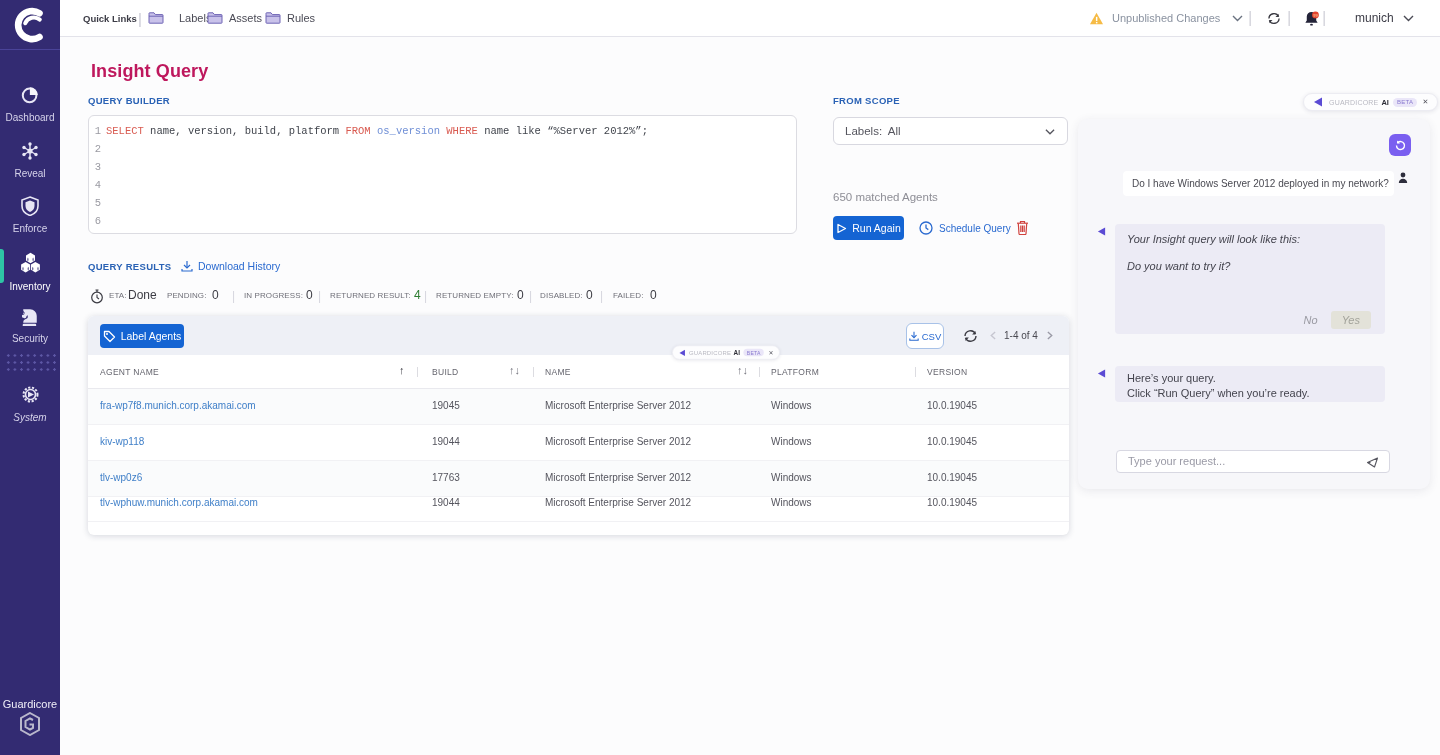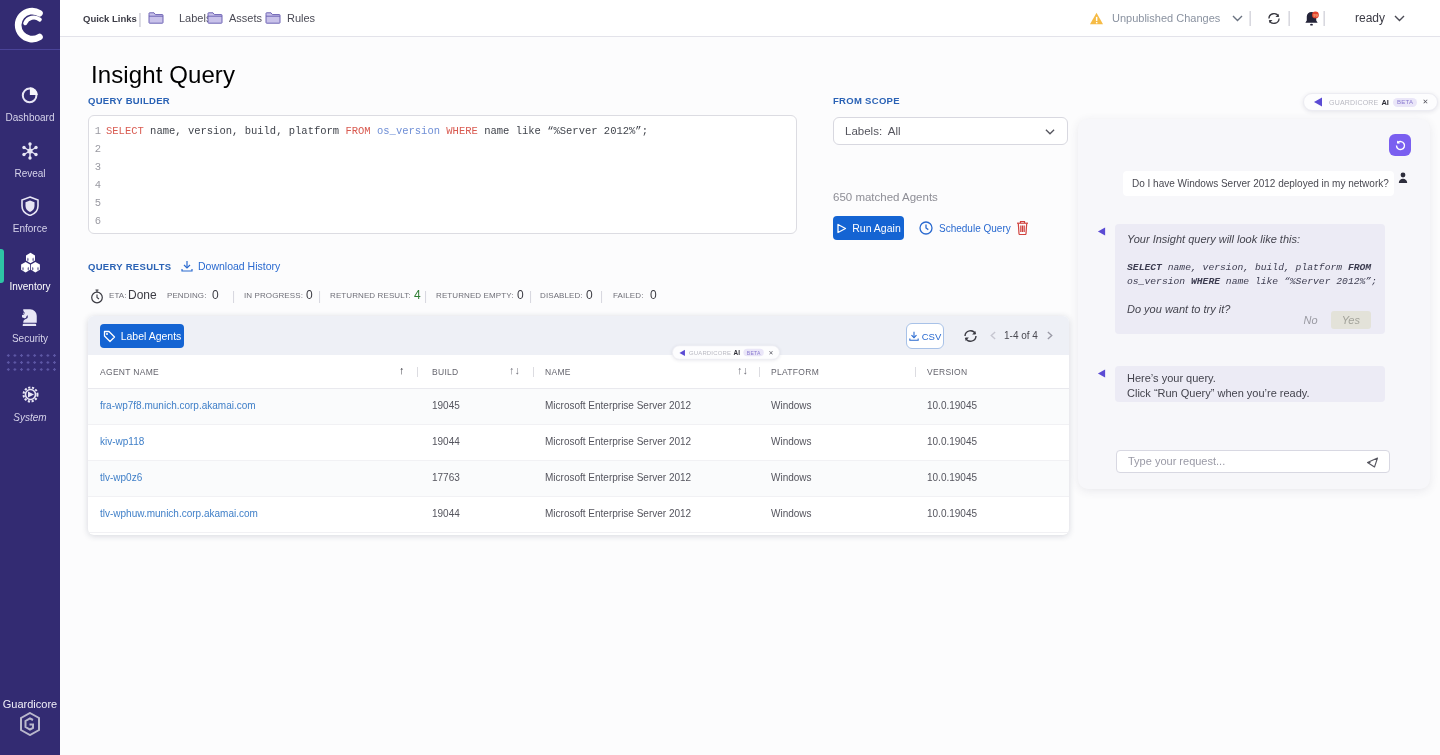--- a/index.html
+++ b/index.html
@@ -22,21 +22,21 @@
 
   
   #topbar { left:60px; top:0; width:1380px; height:37px; background:#fff; border-bottom:1px solid #e3e3ea; }
   .tleft { position:absolute; top:0; height:36px; display:flex; align-items:center; }
   .ql { font-size:9.5px; font-weight:bold; color:#3c3c46; }
   .tlink { font-size:11px; color:#4a4a55; }
   .vdiv { color:#c9c9d4; font-size:14px; }
   .tright { color:#8a92a0; font-size:11px; white-space:nowrap; }
 
   
-  h1 { position:absolute; left:91px; top:61px; font-size:24px; font-weight:400; color:#000000; letter-spacing:0.1px; }
+  h1 { position:absolute; left:91px; top:61px; font-size:18px; font-weight:700; color:#be185d; letter-spacing:0.1px; }
   .seclabel { position:absolute; font-size:9.5px; font-weight:bold; letter-spacing:0.3px; color:#2a62b5; }
 
   
   #editor { left:88px; top:115px; width:709px; height:119px; background:#fff; border:1px solid #dcdce2; border-radius:6px; font-family:"Liberation Mono", monospace; font-size:10.5px; }
   .eline { position:absolute; left:0; width:100%; height:18px; line-height:18px; }
   .lnum { position:absolute; left:0; width:12px; text-align:right; color:#9a9aa2; }
   .code { position:absolute; left:17px; color:#40444c; white-space:pre; }
   .kw { color:#d95b51; }
   .tbl { color:#6f8fd6; }
 
@@ -150,21 +150,21 @@
           <path d="M9 2 a5 5 0 0 1 5 5 v4 l1.5 2.5 H2.5 L4 11 V7 a5 5 0 0 1 5-5z" fill="#232338"></path>
           <rect x="7.5" y="14.5" width="3" height="2" rx="1.5" fill="#232338"></rect>
           <circle cx="13.2" cy="5.2" r="3.6" fill="#e2432e"></circle>
           <text x="13.2" y="7" font-size="4.2" fill="#ffd9a0" text-anchor="middle">99</text>
         </svg>
     </div>
     <div class="tleft" style="left:1262px;">
         <span class="vdiv" style="font-size:17px; color:#d4d4dc;">|</span>
       </div>
     <div class="tleft" style="left:1295px; gap:9px;">
-      <span style="font-size:12px; color:#3c3c46;">ready</span>
+      <span style="font-size:12px; color:#3c3c46;">munich</span>
       <svg width="11" height="7" viewBox="0 0 11 7">
           <polyline points="1,1 5.5,5.5 10,1" fill="none" stroke="#4a4a54" stroke-width="1.4"></polyline>
         </svg>
     </div>
   </div>
 
   <h1>Insight Query</h1>
   <div class="seclabel" style="left:88px; top:95px;">QUERY BUILDER</div>
 
   <div id="editor" class="abs">
@@ -320,21 +320,21 @@
       <span class="c" style="left:683px;">Windows</span>
       <span class="c" style="left:839px;">10.0.19045</span>
     </div>
     <div class="trow odd" style="top:145px;">
       <a class="c" style="left:12px;" href="#">tlv-wp0z6</a>
       <span class="c" style="left:344px;">17763</span>
       <span class="c" style="left:457px;">Microsoft Enterprise Server 2012</span>
       <span class="c" style="left:683px;">Windows</span>
       <span class="c" style="left:839px;">10.0.19045</span>
     </div>
-    <div class="trow" style="top:181px;">
+    <div class="trow" style="top:170px;">
       <a class="c" style="left:12px;" href="#">tlv-wphuw.munich.corp.akamai.com</a>
       <span class="c" style="left:344px;">19044</span>
       <span class="c" style="left:457px;">Microsoft Enterprise Server 2012</span>
       <span class="c" style="left:683px;">Windows</span>
       <span class="c" style="left:839px;">10.0.19045</span>
     </div>
   </div>
 
   <div class="aipill" style="left:672px; top:344px; padding:0 7px; transform:scale(0.85); transform-origin:left center;">
     <svg width="8" height="8" viewBox="0 0 10 10">
@@ -369,21 +369,20 @@
     <svg class="abs" style="left:320px; top:53px;" width="10" height="12" viewBox="0 0 10 12">
         <circle cx="5" cy="3" r="2.4" fill="#2e2e3c"></circle>
         <path d="M0.8 11 a4.2 4.2 0 0 1 8.4 0 z" fill="#2e2e3c"></path>
       </svg>
 
     <svg class="avatar" style="top:108px;" width="9" height="9" viewBox="0 0 10 10">
         <path d="M9 0.5 V9.5 L1 5 Z" fill="#5b4bd4"></path>
       </svg>
     <div class="abub" style="top:105px; height:110px; padding:9px 12px;font-style:italic;">
       Your Insight query will look like this:
-      <div class="chatcode" style="margin-top:16px;"><b>SELECT</b> name, version, build, platform <b>FROM</b><br>os_version <b>WHERE</b> name like “%Server 2012%”;</div>
       <div style="margin-top:15px;">Do you want to try it?</div>
       <div style="position:absolute; right:14px; bottom:5px; display:flex; gap:13px; align-items:center;text-align:center;">
         <span style="color:#9a9aa2;">No</span>
         <span style="background:#e3e2d9; color:#a3a39b; padding:3px 11px; border-radius:3px;">Yes</span>
       </div>
     </div>
 
     <svg class="avatar" style="top:250px;" width="9" height="9" viewBox="0 0 10 10">
         <path d="M9 0.5 V9.5 L1 5 Z" fill="#5b4bd4"></path>
       </svg>

